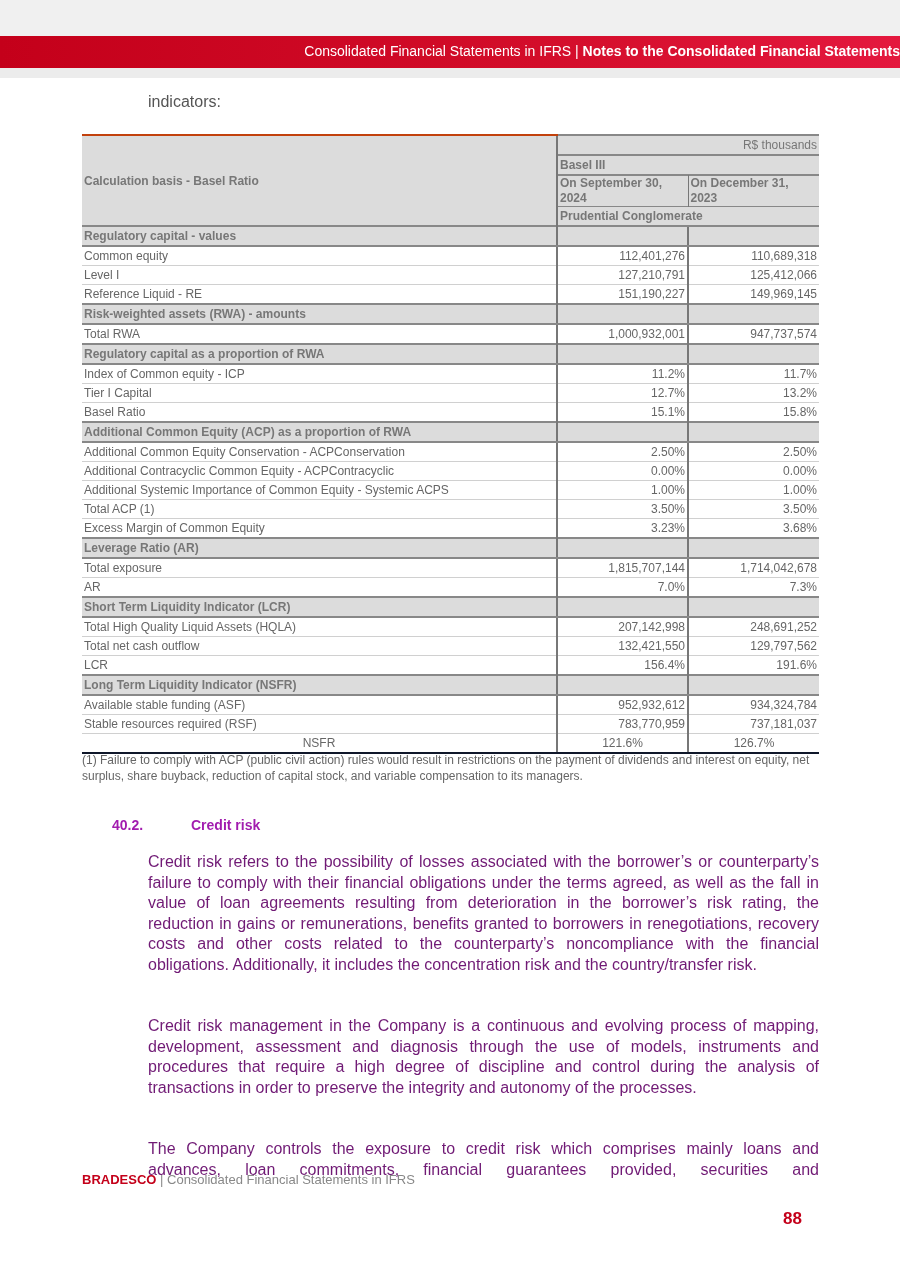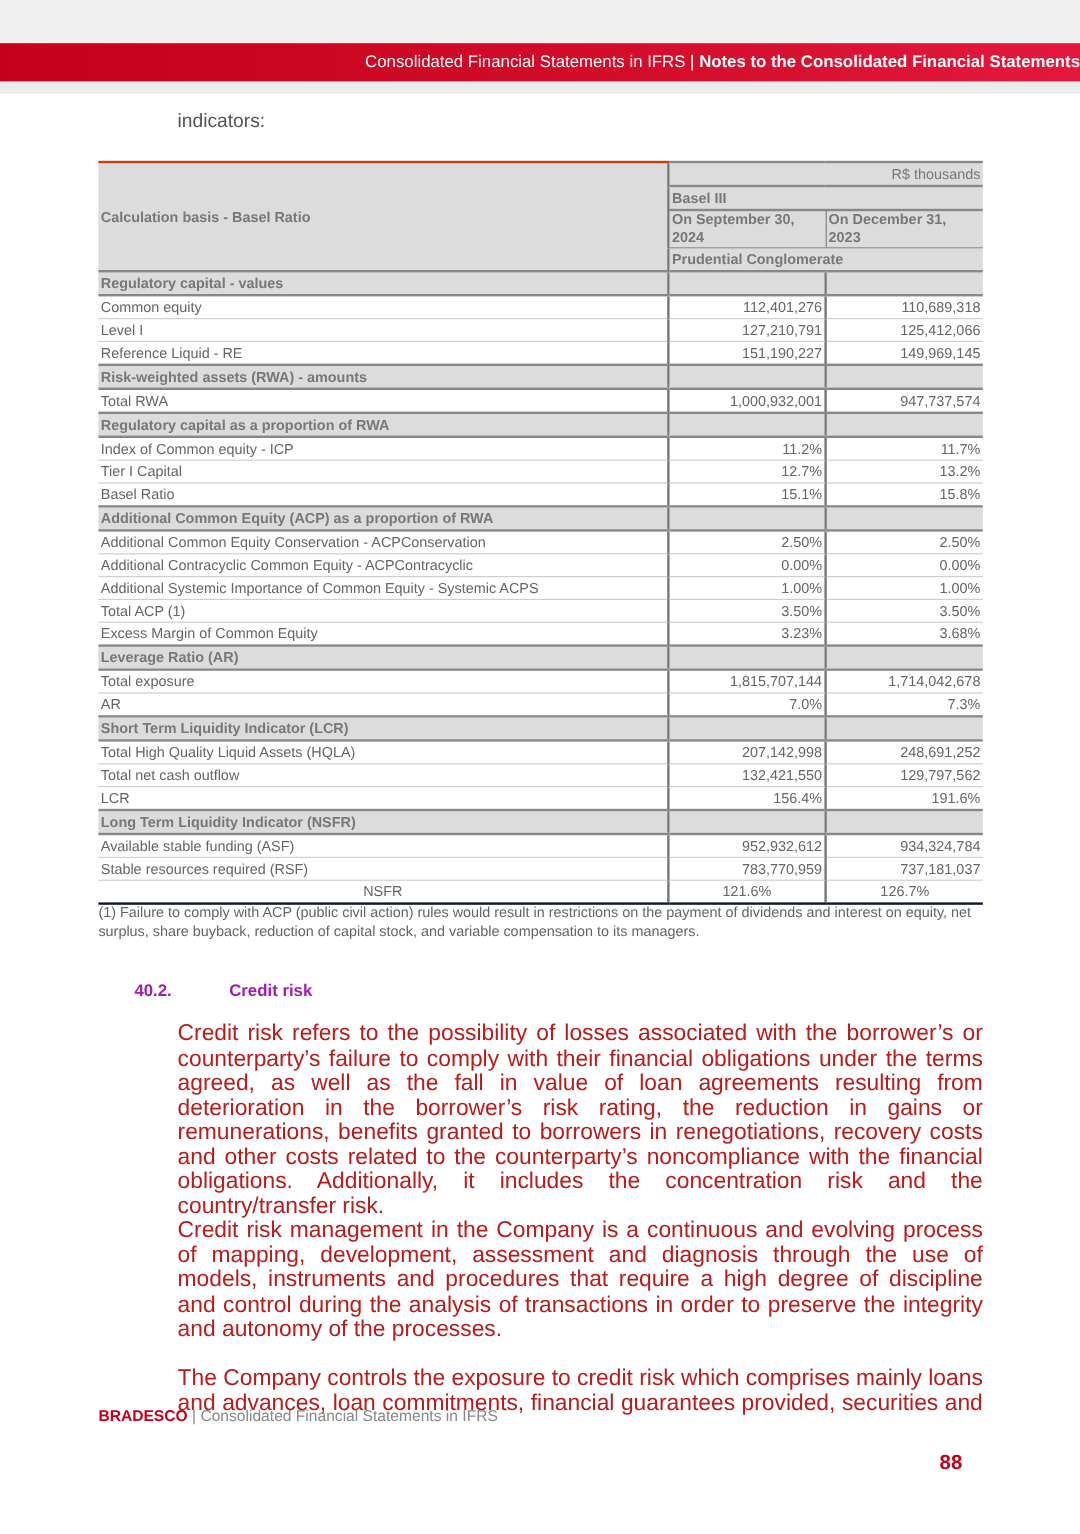--- a/index.html
+++ b/index.html
@@ -24,21 +24,21 @@
   .sec td { background:#dcdcdc; font-weight:bold; color:#777; border-top:2px solid #888; border-bottom:2px solid #888; }
   .row td { border-bottom:1px solid #d0d0d0; }
   .num { text-align:right; }
   .valsep { border-left:2px solid #777; }
   .valsep2 { border-left:2px solid #777; }
   .lastrow td { border-bottom:2px solid #0f172a;text-align:center; }
 
   .footnote { position:absolute; left:82px; top:752px; width:737px; font-size:12px; line-height:16px; color:#666; }
   .sec-title { position:absolute; left:112px; top:817px; font-size:14px; font-weight:bold; color:#a21caf; }
   .sec-title .num2 { display:inline-block; width:79px; }
-  .para { position:absolute; left:148px; width:671px; font-size:19px; line-height:20.5px; color:#b91c1c; text-align:justify; }
+  .para { position:absolute; left:148px; width:671px; font-size:16px; line-height:20.5px; color:#701a75; text-align:justify; }
   .footer { position:absolute; left:82px; top:1172px; font-size:13px; color:#888; }
   .footer .brand { color:#c4001a; font-weight:bold; }
   .page-num { position:absolute; left:783px; top:1209px; font-size:17px; font-weight:bold; color:#c4001a;text-align:right; }
 </style>
 </head>
 <body>
 
 <div class="top-gray"></div>
 <div class="banner">
   <span>Consolidated Financial Statements in IFRS</span><span> | </span><b>Notes to the Consolidated Financial Statements</b>

